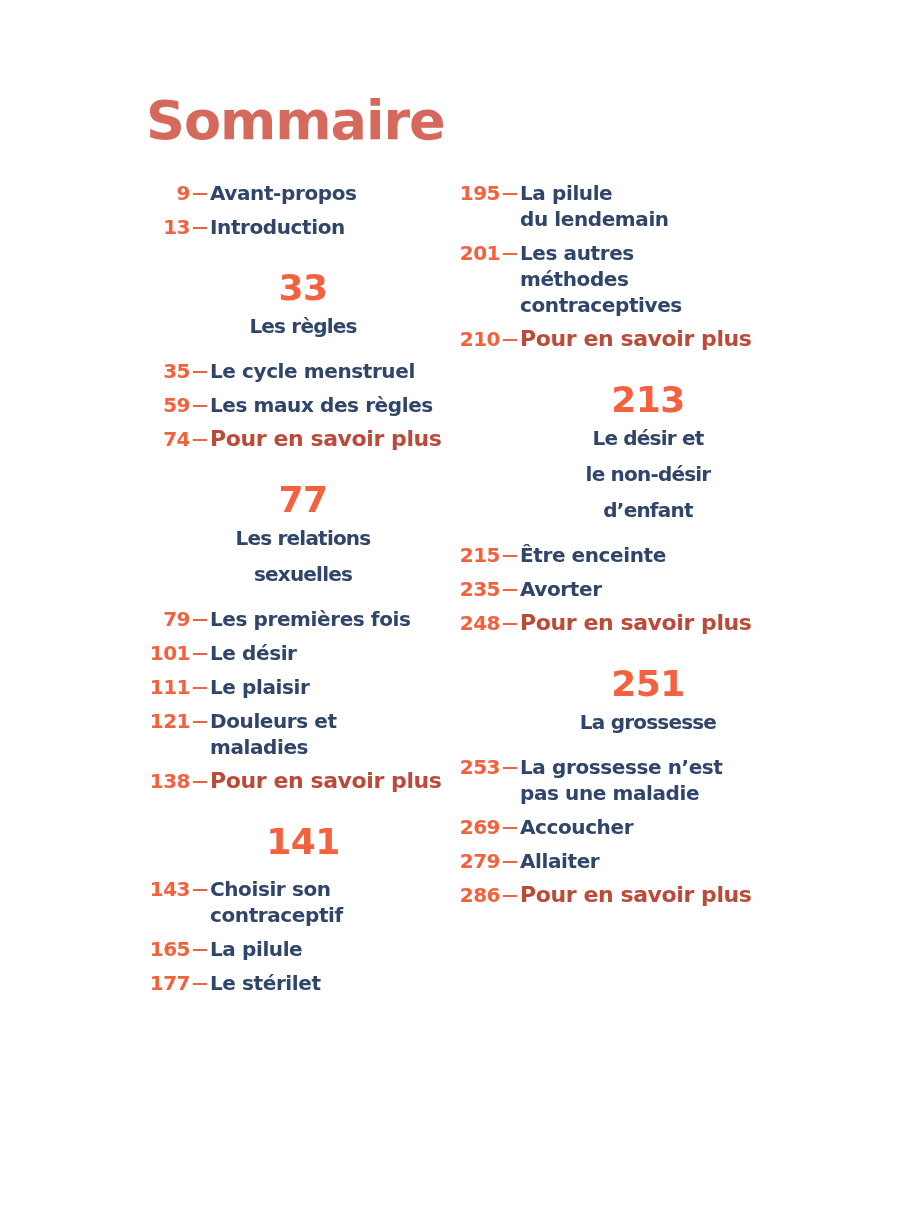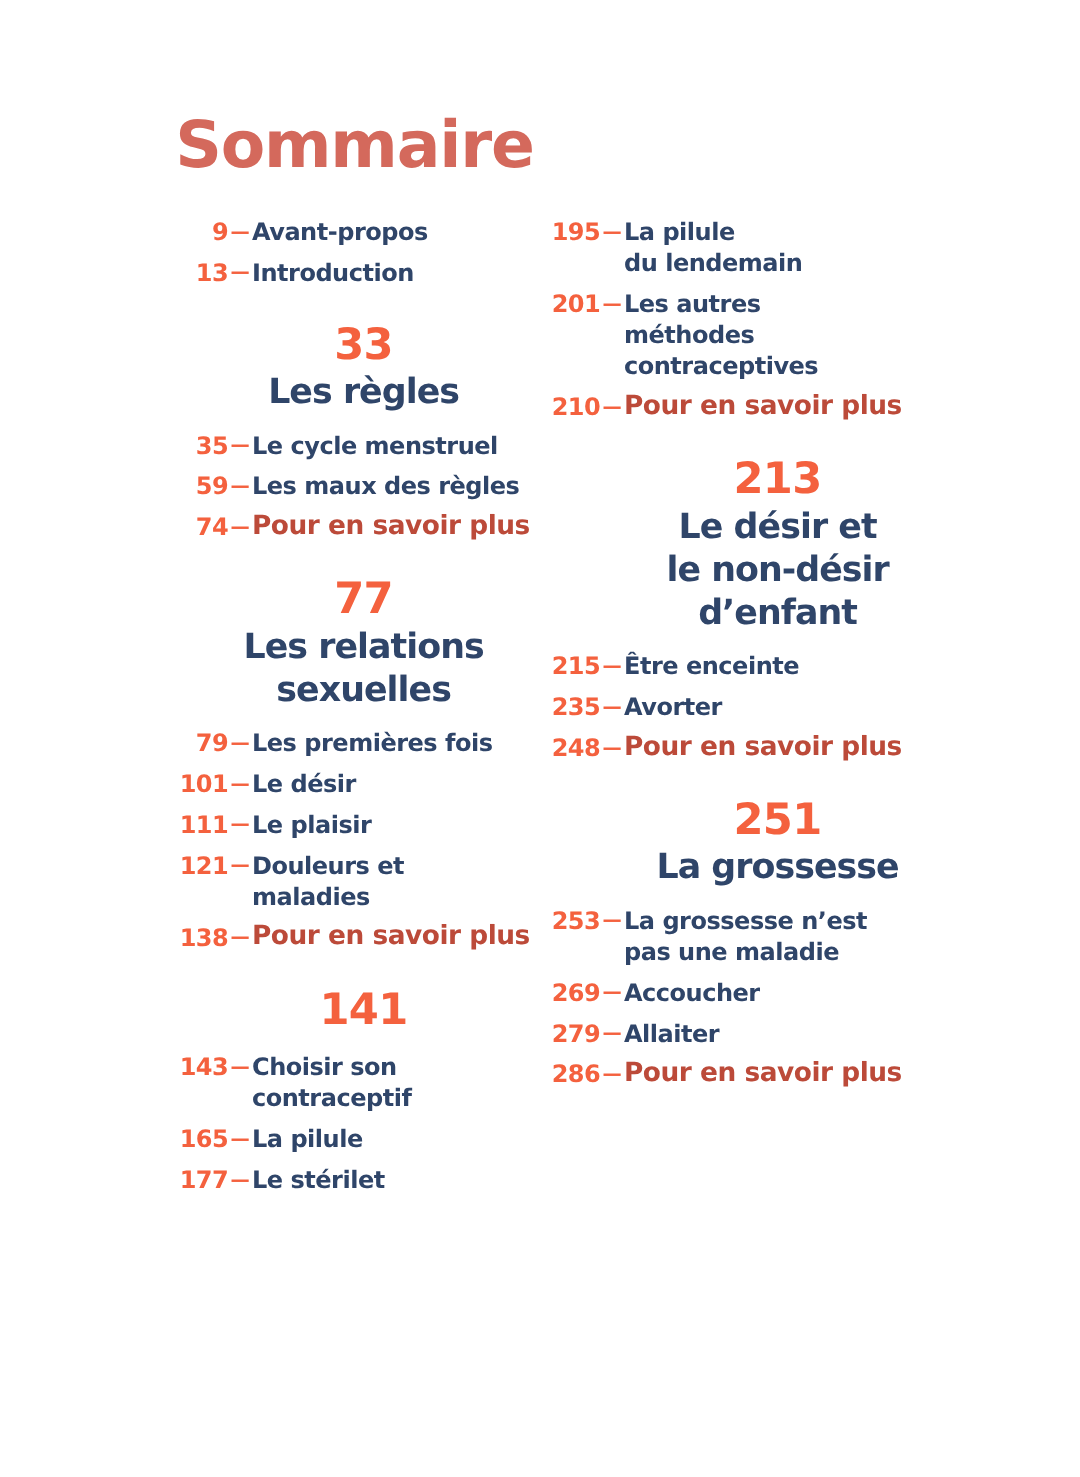--- a/index.html
+++ b/index.html
@@ -68,21 +68,21 @@
   .label.more { color: var(--c-more); font-size: 22px; }
 
   .section { margin-top: 28px; margin-bottom: 14px; text-align: center; }
   .section-num {
     font-size: 36px; line-height: 40px;
     font-weight: 800;
     color: var(--c-number);
     letter-spacing: -0.5px;
   }
   .section-title {
-    font-size: 29px; line-height: 36px;
+    font-size: 20px; line-height: 36px;
     font-weight: 800;
     color: var(--c-navy);
     letter-spacing: -0.8px;
     white-space: pre-line;
   }
 </style>
 </head>
 <body>
 
 <div class="page">

